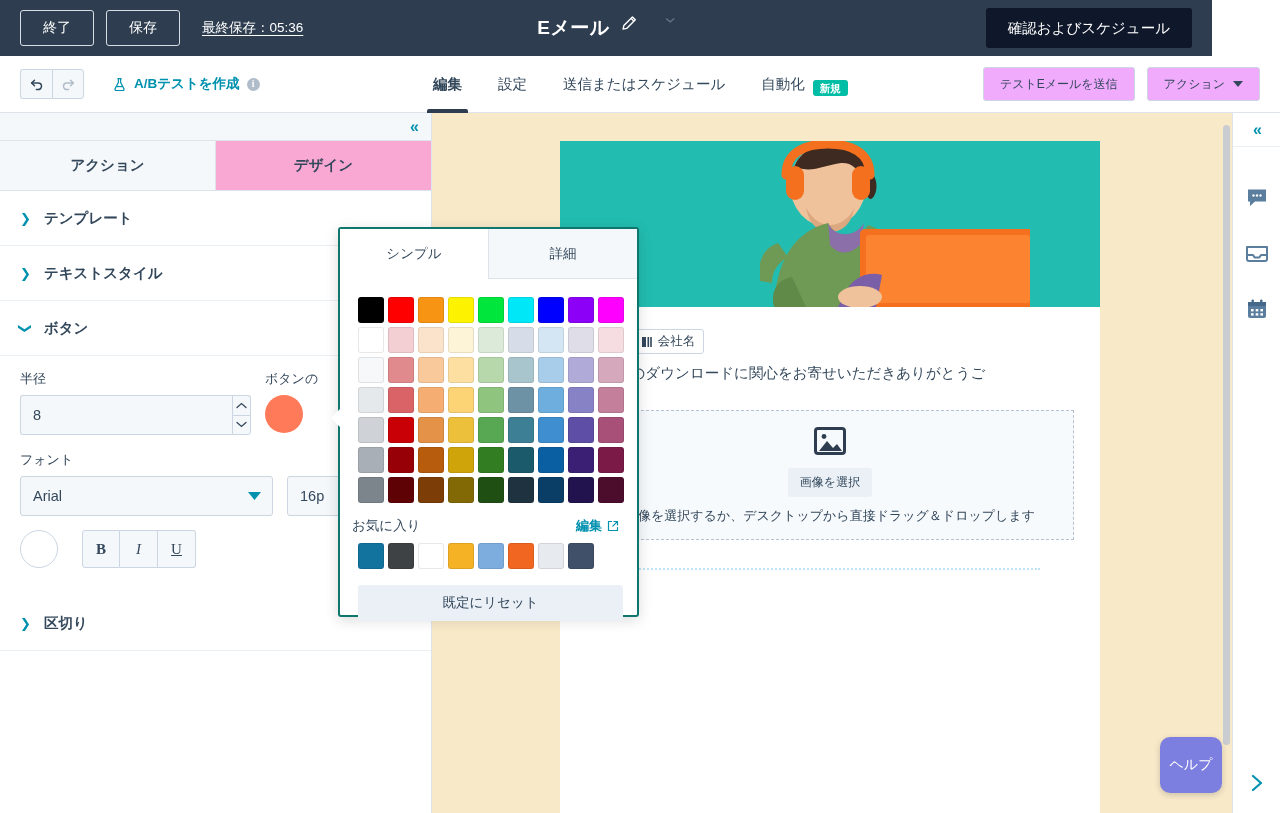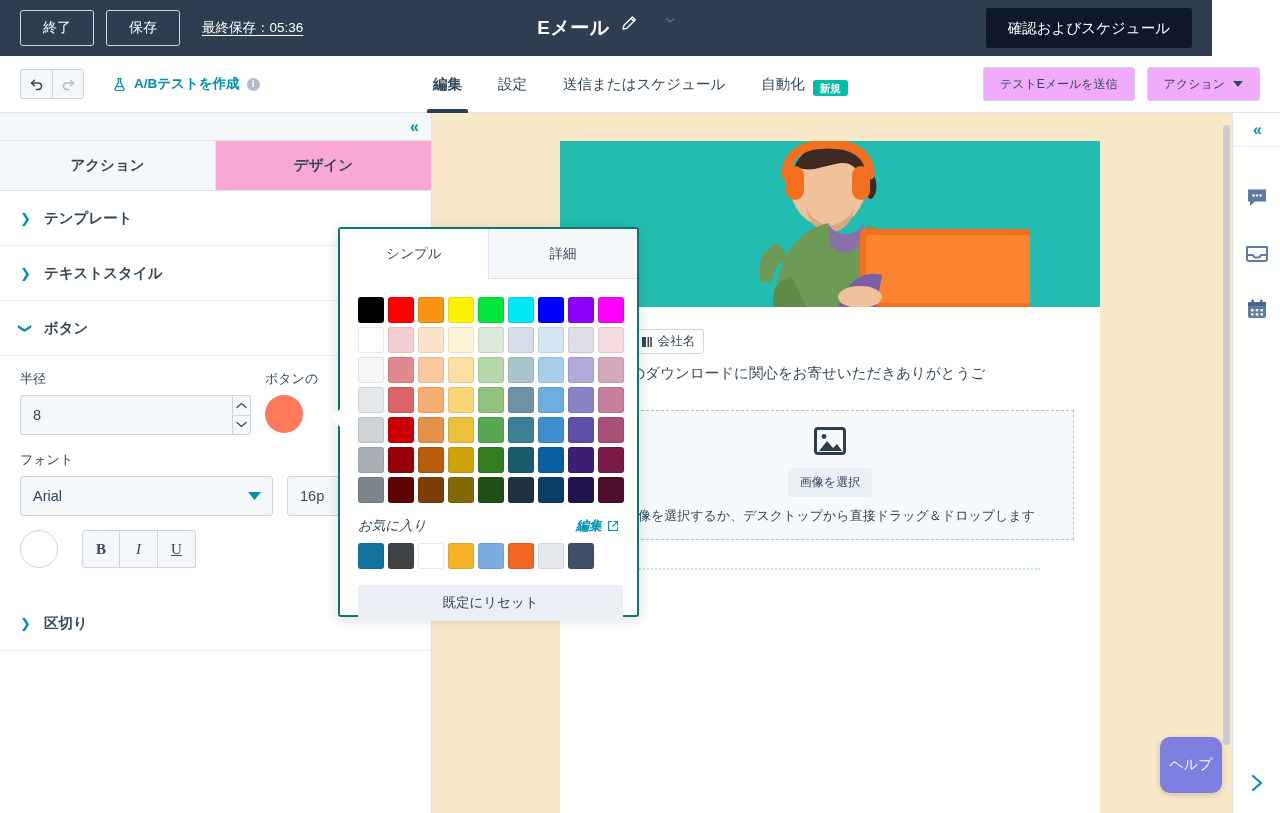--- a/index.html
+++ b/index.html
@@ -246,22 +246,21 @@
   .grid {
     display: grid; grid-template-columns: repeat(9, 26px); gap: 4px;
     padding: 18px 0 0 18px;
   }
   .sw {
     width: 26px; height: 26px; border-radius: 3px; cursor: pointer;
     border: 1px solid rgba(0,0,0,.09);
   }
   .fav-head {
     display: flex; align-items: center; justify-content: space-between;
-    padding: 14px 18px 8px 18px;
-    font-style: italic;
+    padding: 14px 18px 8px 12px;
   }
   .fav-title { font-size: 13.5px; color: #33475b; }
   .fav-edit {
     display: flex; align-items: center; gap: 5px; color: #0091ae;
     font-size: 13px; font-weight: bold; cursor: pointer;
   }
   .fav-row { display: flex; gap: 4px; padding: 0 18px; }
   .reset-btn {
     margin: 16px 18px 0 18px; height: 36px; width: 265px;
     background: #eaf0f6; border: none; border-radius: 3px;

